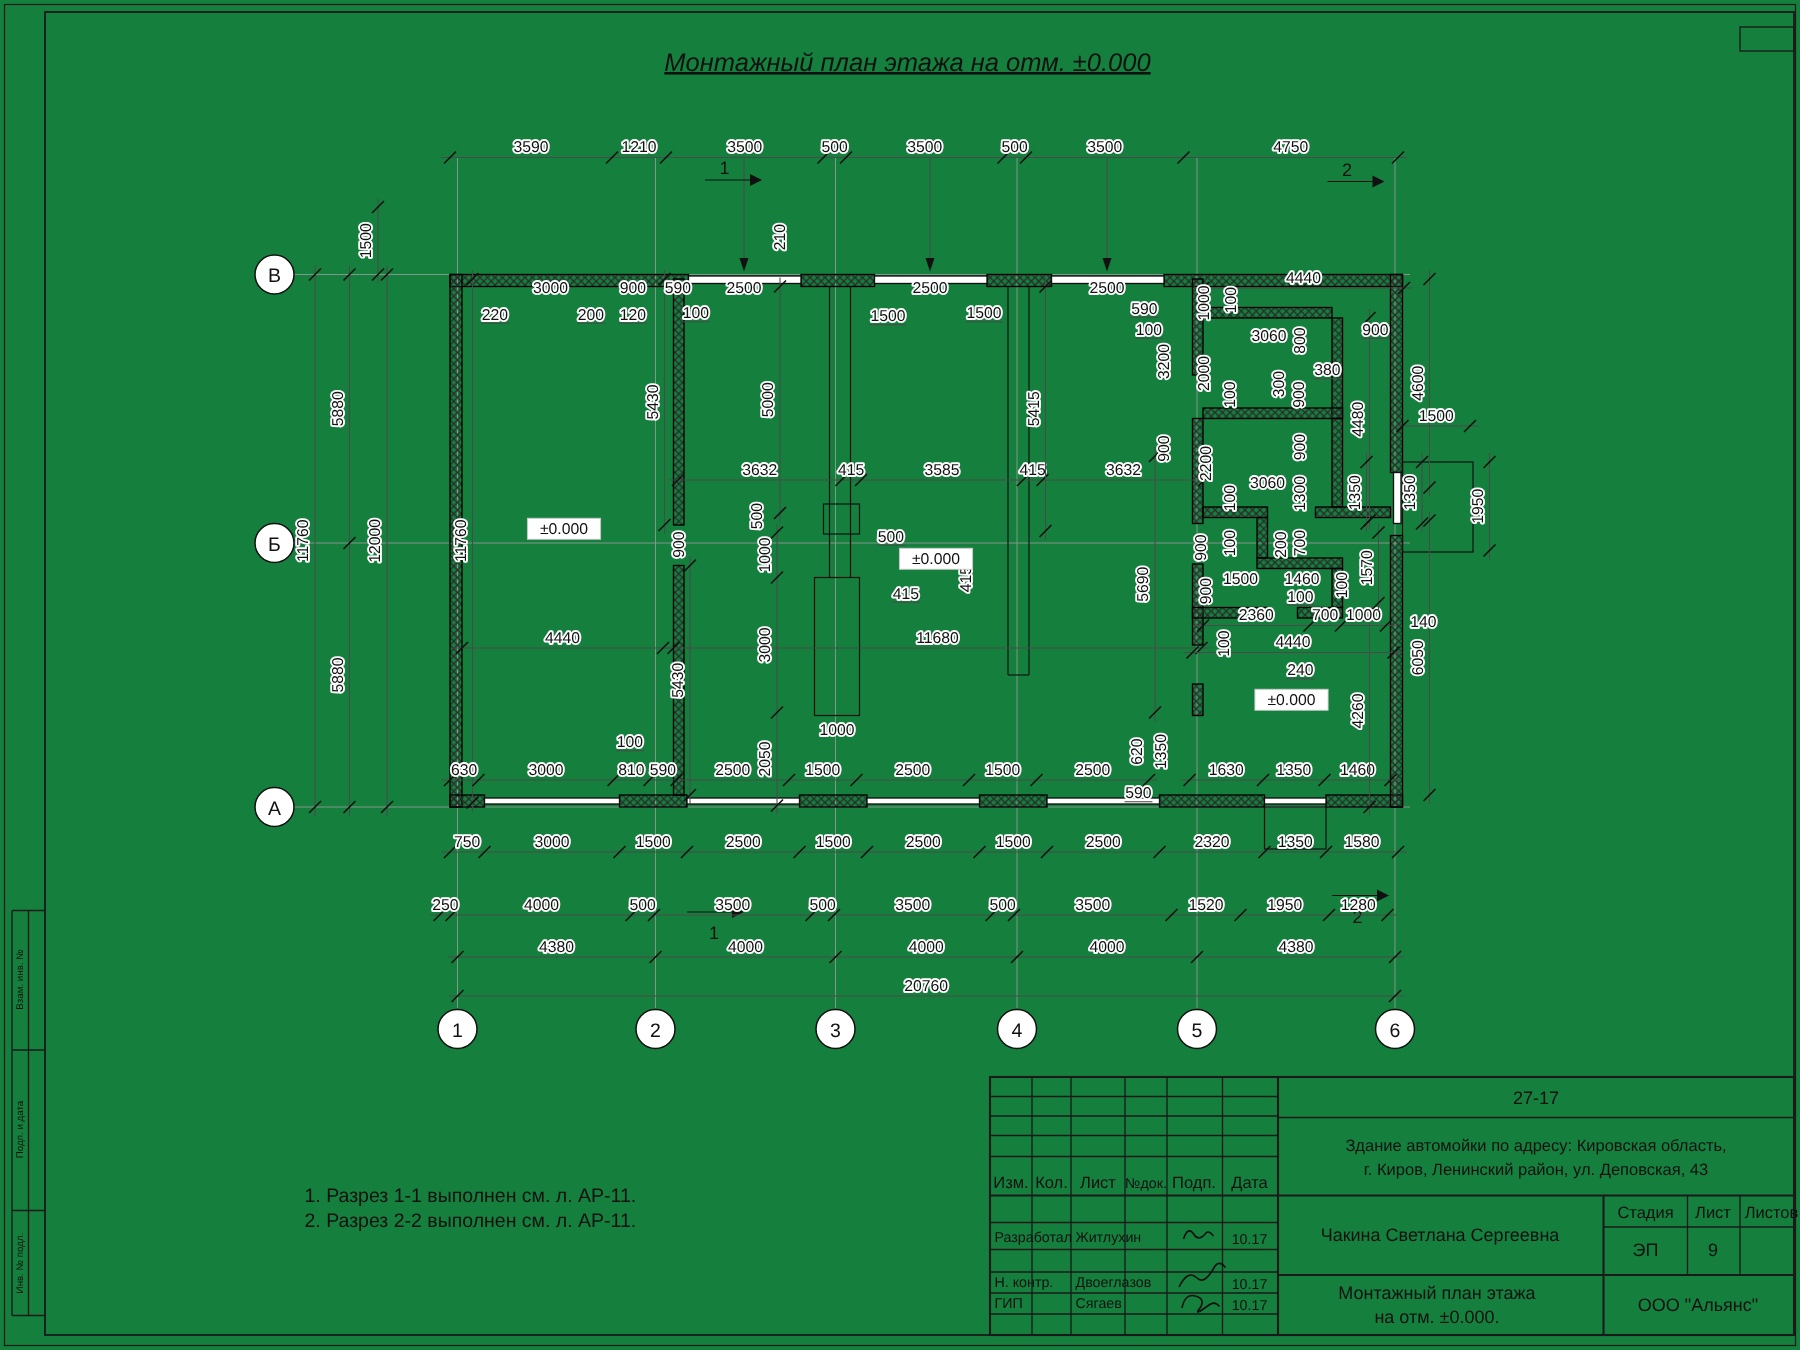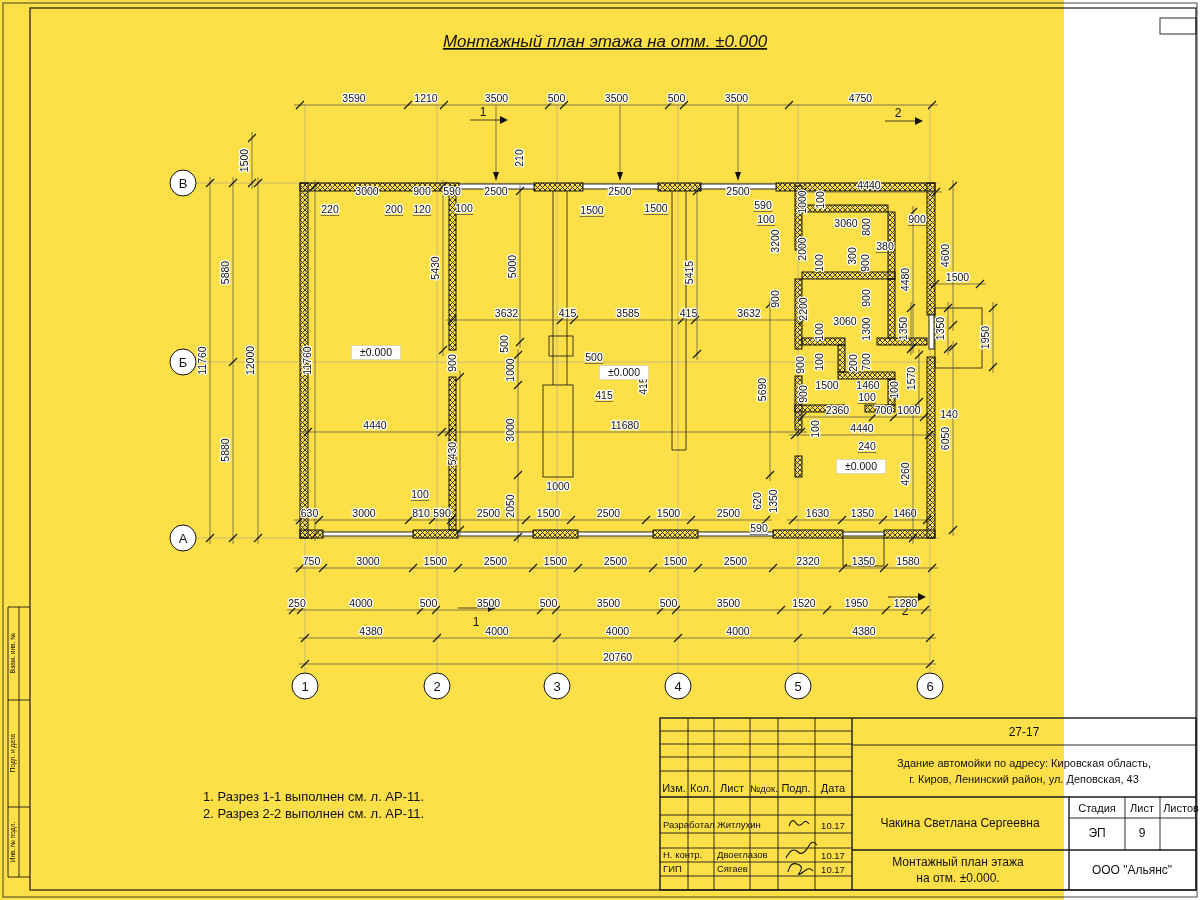--- a/index.html
+++ b/index.html
@@ -1,16 +1,16 @@
 <!DOCTYPE html>
 <html><head>
 <meta charset="utf-8">
 <style>
   html,body{margin:0;padding:0;background:#fff;}
-  #sheet{width:1064px;height:900px;position:relative;background:#fde047;}
+  #sheet{width:1200px;height:900px;position:relative;background:#15803d;}
   svg{display:block;}
   .frame{fill:none;stroke:#1a1a1a;stroke-width:1.2;}
   .w{fill:url(#wh);stroke:#000;stroke-width:0.9;}
   .t{stroke:#111;stroke-width:0.9;fill:#fff;}
   .tl{stroke:#111;stroke-width:0.8;fill:none;}
   .ax{stroke:#9a9a9a;stroke-width:0.55;fill:none;}
   .dl{stroke:#4a4a4a;stroke-width:0.7;fill:none;}
   .tk{stroke:#111;stroke-width:1.1;}
   .dt{font:10.5px "Liberation Sans",sans-serif;fill:#111;text-anchor:middle;
       paint-order:stroke;stroke:#fff;stroke-width:2.5px;stroke-linejoin:round;}

